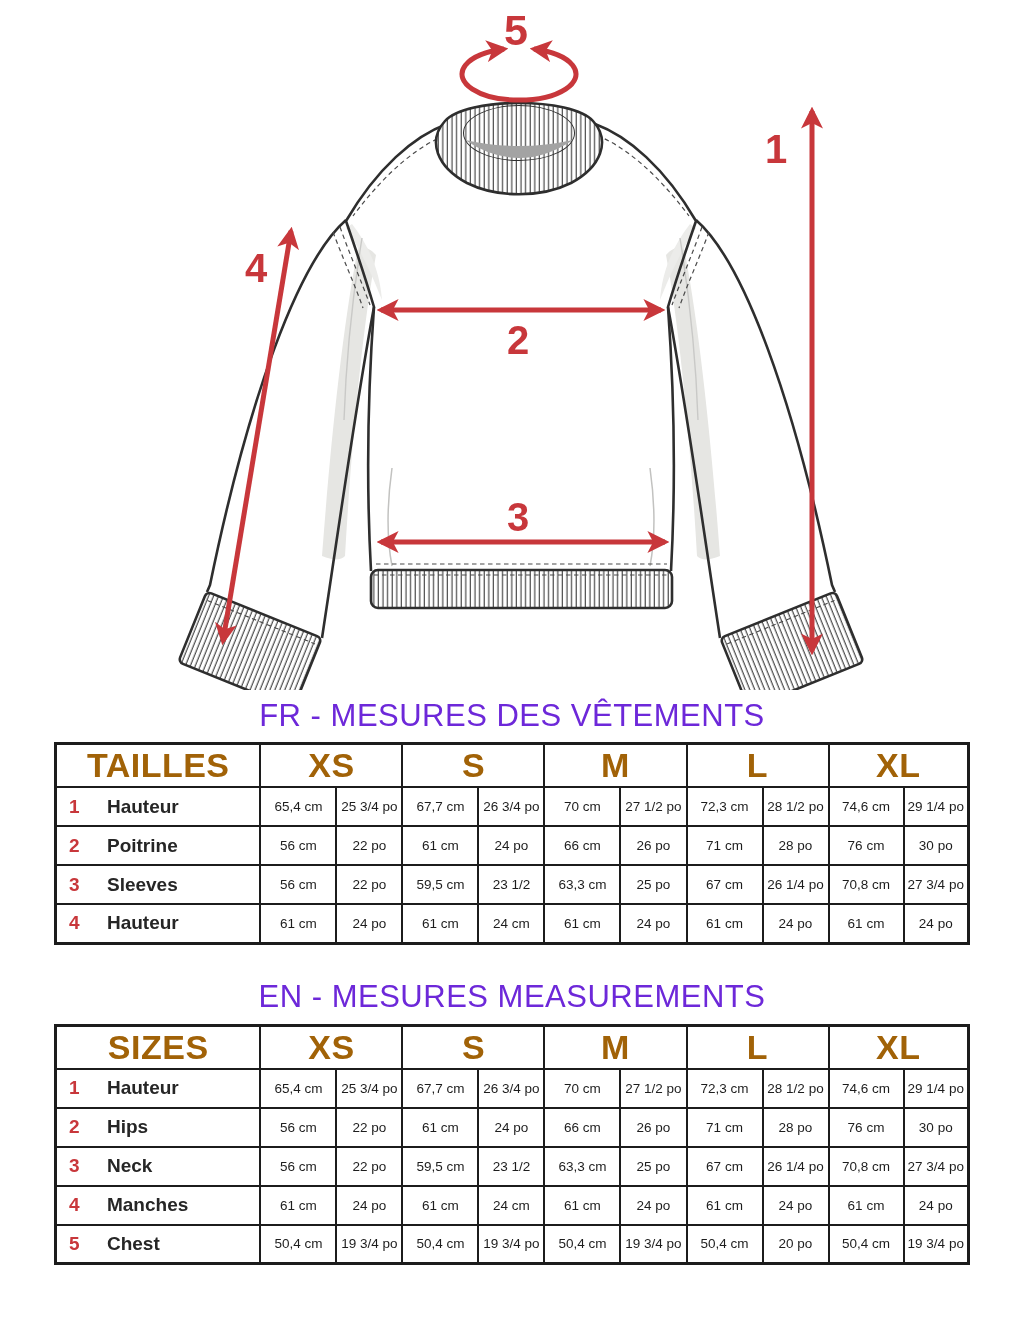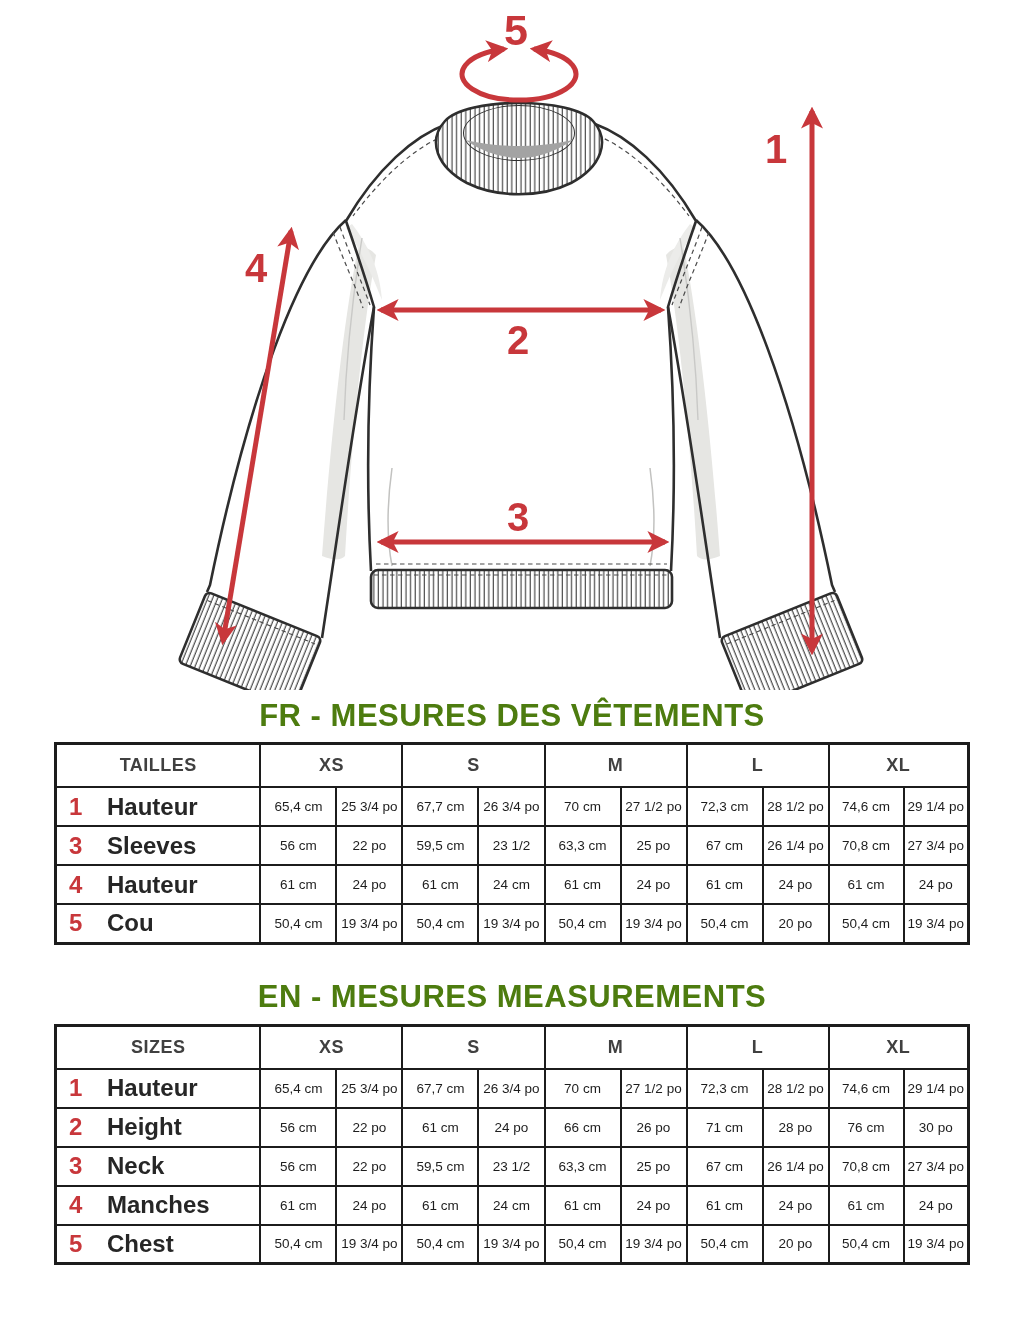--- a/index.html
+++ b/index.html
@@ -6,38 +6,38 @@
   body{
     width:1024px;height:1325px;overflow:hidden;
     font-family:"Liberation Sans","DejaVu Sans",sans-serif;
     color:#222;
     -webkit-font-smoothing:antialiased;
   }
   .page{width:1024px;position:relative;}
   svg.flat{display:block;width:1024px;height:690px;}
   .section-title{
     width:1024px;text-align:center;
-    font-size:31px;font-weight:700;letter-spacing:.5px;
-    color:#4d7c0f;line-height:38px;
+    font-size:31px;font-weight:400;letter-spacing:.5px;
+    color:#6d28d9;line-height:38px;
     margin:7px 0 7px 0;
   }
   .section-title.en{margin-top:33px;margin-bottom:8px;}
   table.size-table{
     table-layout:fixed;border-collapse:collapse;
     width:913px;margin:0 auto;
     border:3px solid #1c1c1c;
   }
   .size-table th,.size-table td{border:2px solid #1c1c1c;padding:0;}
   .size-table thead th{
-    height:41px;font-size:18px;font-weight:600;color:#404040;
+    height:41px;font-size:34px;font-weight:600;color:#a16207;
     vertical-align:middle;letter-spacing:.5px;
   }
   .size-table tbody tr{height:39px;}
   .size-table td.lbl{
-    font-size:24px;font-weight:600;color:#262626;
+    font-size:19px;font-weight:600;color:#262626;
     text-align:left;vertical-align:middle;padding-left:12px;
     white-space:nowrap;
   }
   .size-table td.lbl .num{
     display:inline-block;width:32px;color:#c8373b;text-align:left;
   }
   .size-table td.lbl .name{margin-left:6px;}
   .size-table td.val{
     font-size:13.5px;font-weight:400;color:#1d1d1d;
     text-align:center;vertical-align:middle;white-space:nowrap;
@@ -171,20 +171,33 @@
           <td class="val">67,7 cm</td>
           <td class="val">26 3/4 po</td>
           <td class="val">70 cm</td>
           <td class="val">27 1/2 po</td>
           <td class="val">72,3 cm</td>
           <td class="val">28 1/2 po</td>
           <td class="val">74,6 cm</td>
           <td class="val">29 1/4 po</td>
         </tr>
         <tr>
+          <td class="lbl"><span class="num">2</span><span class="name">Poitrine</span></td>
+          <td class="val">56 cm</td>
+          <td class="val">22 po</td>
+          <td class="val">61 cm</td>
+          <td class="val">24 po</td>
+          <td class="val">66 cm</td>
+          <td class="val">26 po</td>
+          <td class="val">71 cm</td>
+          <td class="val">28 po</td>
+          <td class="val">76 cm</td>
+          <td class="val">30 po</td>
+        </tr>
+        <tr>
           <td class="lbl"><span class="num">3</span><span class="name">Sleeves</span></td>
           <td class="val">56 cm</td>
           <td class="val">22 po</td>
           <td class="val">59,5 cm</td>
           <td class="val">23 1/2</td>
           <td class="val">63,3 cm</td>
           <td class="val">25 po</td>
           <td class="val">67 cm</td>
           <td class="val">26 1/4 po</td>
           <td class="val">70,8 cm</td>
@@ -195,33 +208,20 @@
           <td class="val">61 cm</td>
           <td class="val">24 po</td>
           <td class="val">61 cm</td>
           <td class="val">24 cm</td>
           <td class="val">61 cm</td>
           <td class="val">24 po</td>
           <td class="val">61 cm</td>
           <td class="val">24 po</td>
           <td class="val">61 cm</td>
           <td class="val">24 po</td>
-        </tr>
-        <tr>
-          <td class="lbl"><span class="num">5</span><span class="name">Cou</span></td>
-          <td class="val">50,4 cm</td>
-          <td class="val">19 3/4 po</td>
-          <td class="val">50,4 cm</td>
-          <td class="val">19 3/4 po</td>
-          <td class="val">50,4 cm</td>
-          <td class="val">19 3/4 po</td>
-          <td class="val">50,4 cm</td>
-          <td class="val">20 po</td>
-          <td class="val">50,4 cm</td>
-          <td class="val">19 3/4 po</td>
         </tr>
       </tbody>
   </table>
 
   <div class="section-title en">EN - MESURES MEASUREMENTS</div>
 
   <table class="size-table">
     <colgroup>
       <col style="width:205px">
       <col style="width:76px">
@@ -253,21 +253,21 @@
           <td class="val">67,7 cm</td>
           <td class="val">26 3/4 po</td>
           <td class="val">70 cm</td>
           <td class="val">27 1/2 po</td>
           <td class="val">72,3 cm</td>
           <td class="val">28 1/2 po</td>
           <td class="val">74,6 cm</td>
           <td class="val">29 1/4 po</td>
         </tr>
         <tr>
-          <td class="lbl"><span class="num">2</span><span class="name">Height</span></td>
+          <td class="lbl"><span class="num">2</span><span class="name">Hips</span></td>
           <td class="val">56 cm</td>
           <td class="val">22 po</td>
           <td class="val">61 cm</td>
           <td class="val">24 po</td>
           <td class="val">66 cm</td>
           <td class="val">26 po</td>
           <td class="val">71 cm</td>
           <td class="val">28 po</td>
           <td class="val">76 cm</td>
           <td class="val">30 po</td>

